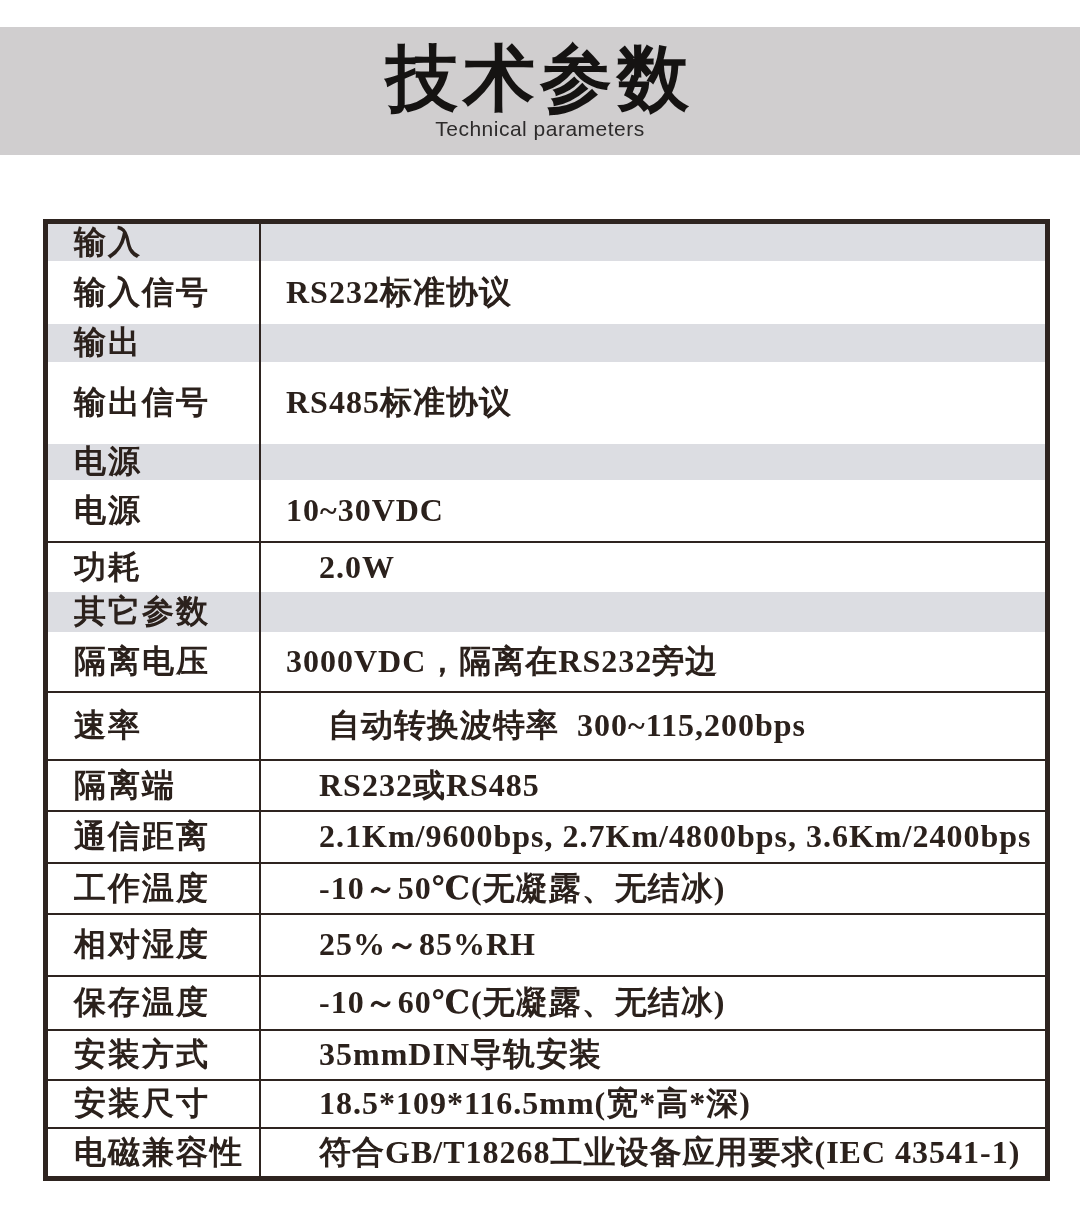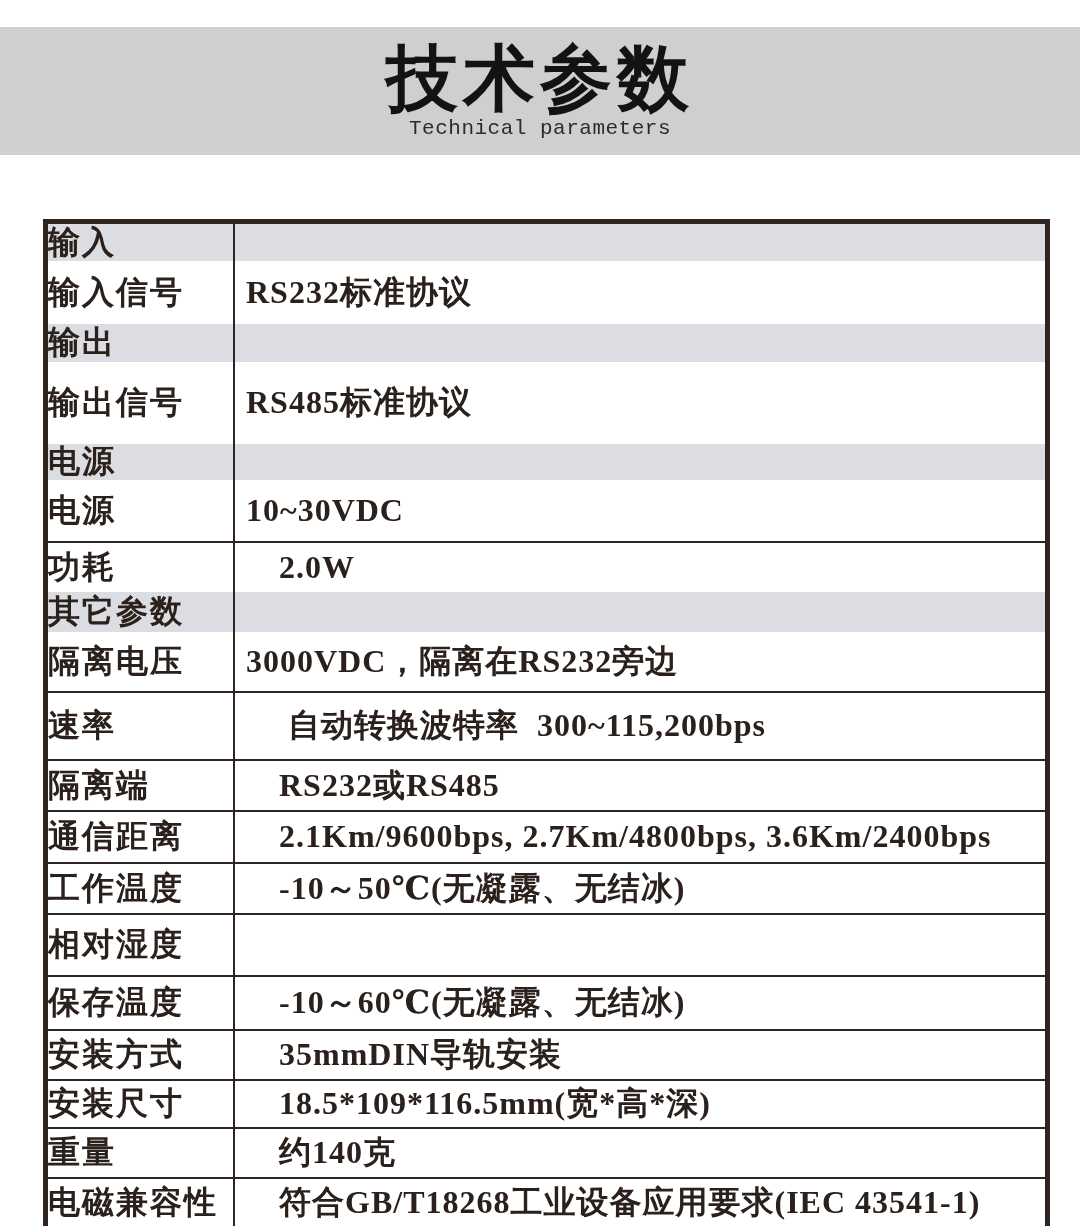--- a/index.html
+++ b/index.html
@@ -28,21 +28,21 @@
   }
   .header-title{
     font-family:"Liberation Sans","DejaVu Sans",sans-serif;
     font-weight:bold;
     font-size:72px;
     line-height:1.0;
     letter-spacing:5px;
     color:#151312;
   }
   .header-subtitle{
-    font-family:Liberation Mono, monospace;
+    font-family:Liberation Sans, sans-serif;
     font-weight:normal;
     font-size:21px;
     margin-top:3px;
     letter-spacing:0.5px;
     color:#2d2b2b;
   }
 
   
   .spec-table{
     position:absolute; left:43px; top:219px;
@@ -59,24 +59,25 @@
     font-weight:bold;
     font-size:32px;
     line-height:1.05;
     white-space:pre;
     overflow:visible;
   }
   .cell.label{
     width:187px; flex:0 0 187px;
     border-right:2px solid var(--border);
     letter-spacing:2px;
+    margin-left:26px;
   }
   .cell.value{
     flex:1 1 auto;
-    padding-left:11px;
+    padding-left:25px;
     letter-spacing:1px;
     text-align:center;
   }
   
   .r1{height:37px}.r2{height:63px}.r3{height:38px}.r4{height:82px}
   .r5{height:36px}.r6{height:61px}.r7{height:51px}.r8{height:40px}
   .r9{height:59px}.r10{height:68px}.r11{height:51px}.r12{height:52px}
   .r13{height:51px}.r14{height:62px}.r15{height:54px}.r16{height:50px}
   .r17{height:48px}.r18{height:50px}.r19{height:49px}
 </style>
@@ -136,34 +137,31 @@
   <div class="row data bt r12">
     <div class="cell label">通信距离</div>
     <div class="cell value">2.1Km/9600bps, 2.7Km/4800bps, 3.6Km/2400bps</div>
   </div>
   <div class="row data bt r13">
     <div class="cell label">工作温度</div>
     <div class="cell value">-10～50℃(无凝露、无结冰)</div>
   </div>
   <div class="row data bt r14">
     <div class="cell label">相对湿度</div>
+    <div class="cell value">25%～85%RH</div>
   </div>
   <div class="row data bt r15">
     <div class="cell label">保存温度</div>
     <div class="cell value">-10～60℃(无凝露、无结冰)</div>
   </div>
   <div class="row data bt r16">
     <div class="cell label">安装方式</div>
     <div class="cell value">35mmDIN导轨安装</div>
   </div>
   <div class="row data bt r17">
     <div class="cell label">安装尺寸</div>
     <div class="cell value">18.5*109*116.5mm(宽*高*深)</div>
   </div>
-  <div class="row data bt r18">
-    <div class="cell label">重量</div>
-    <div class="cell value">约140克</div>
-  </div>
   <div class="row data bt r19">
     <div class="cell label">电磁兼容性</div>
     <div class="cell value">符合GB/T18268工业设备应用要求(IEC 43541-1)</div>
   </div>
 </div>
 
 </body></html>

